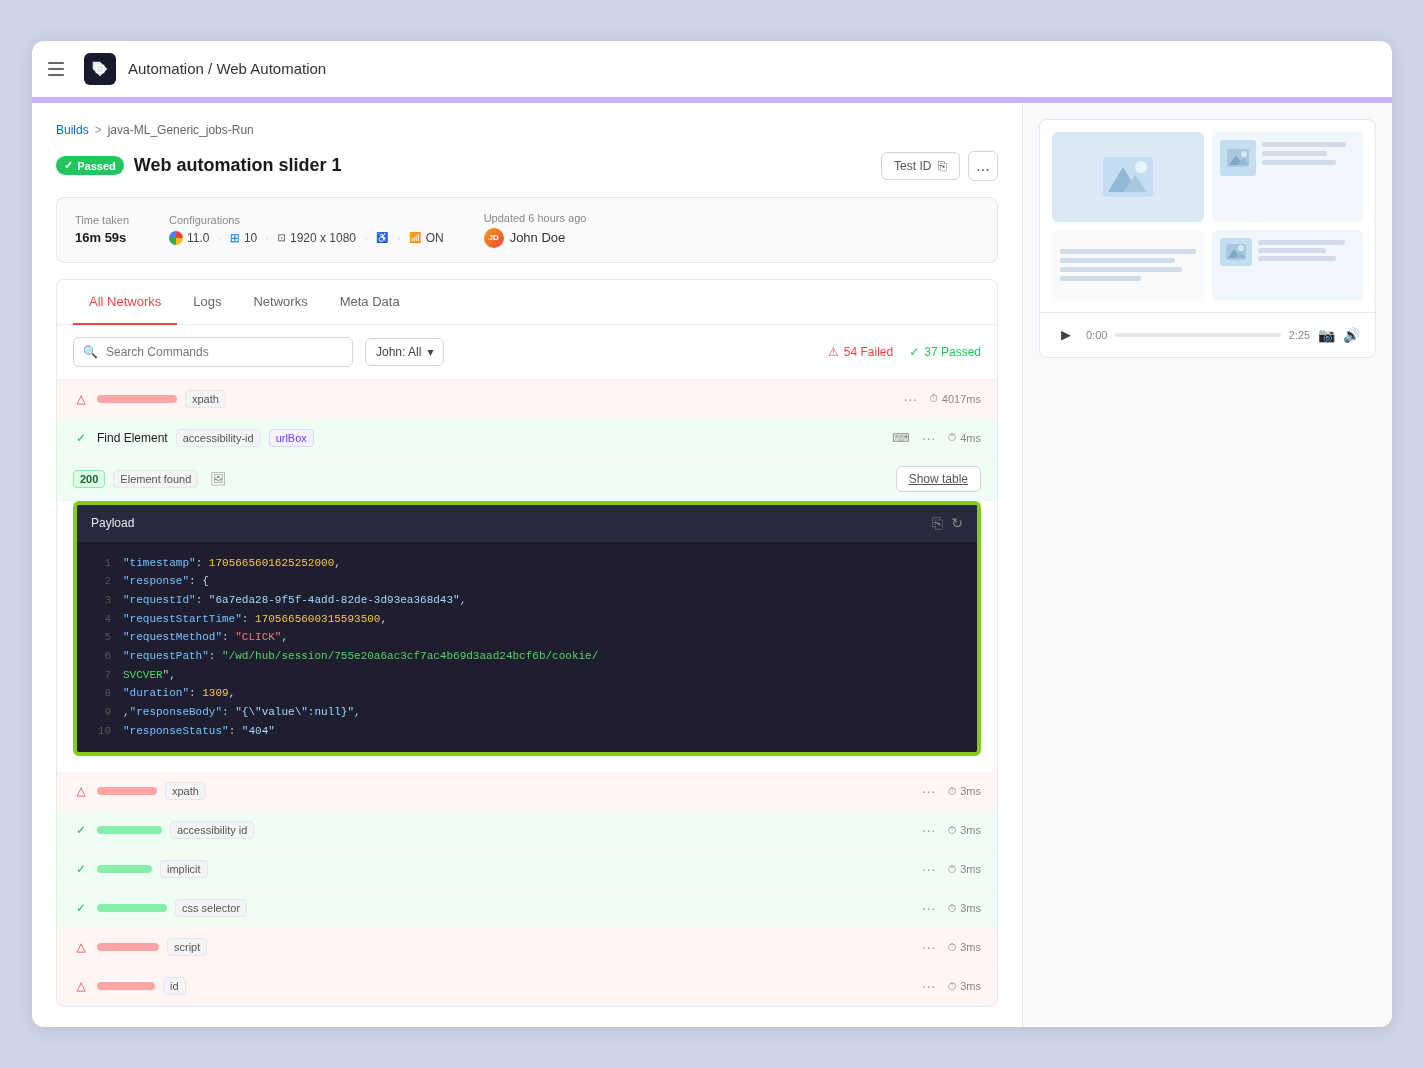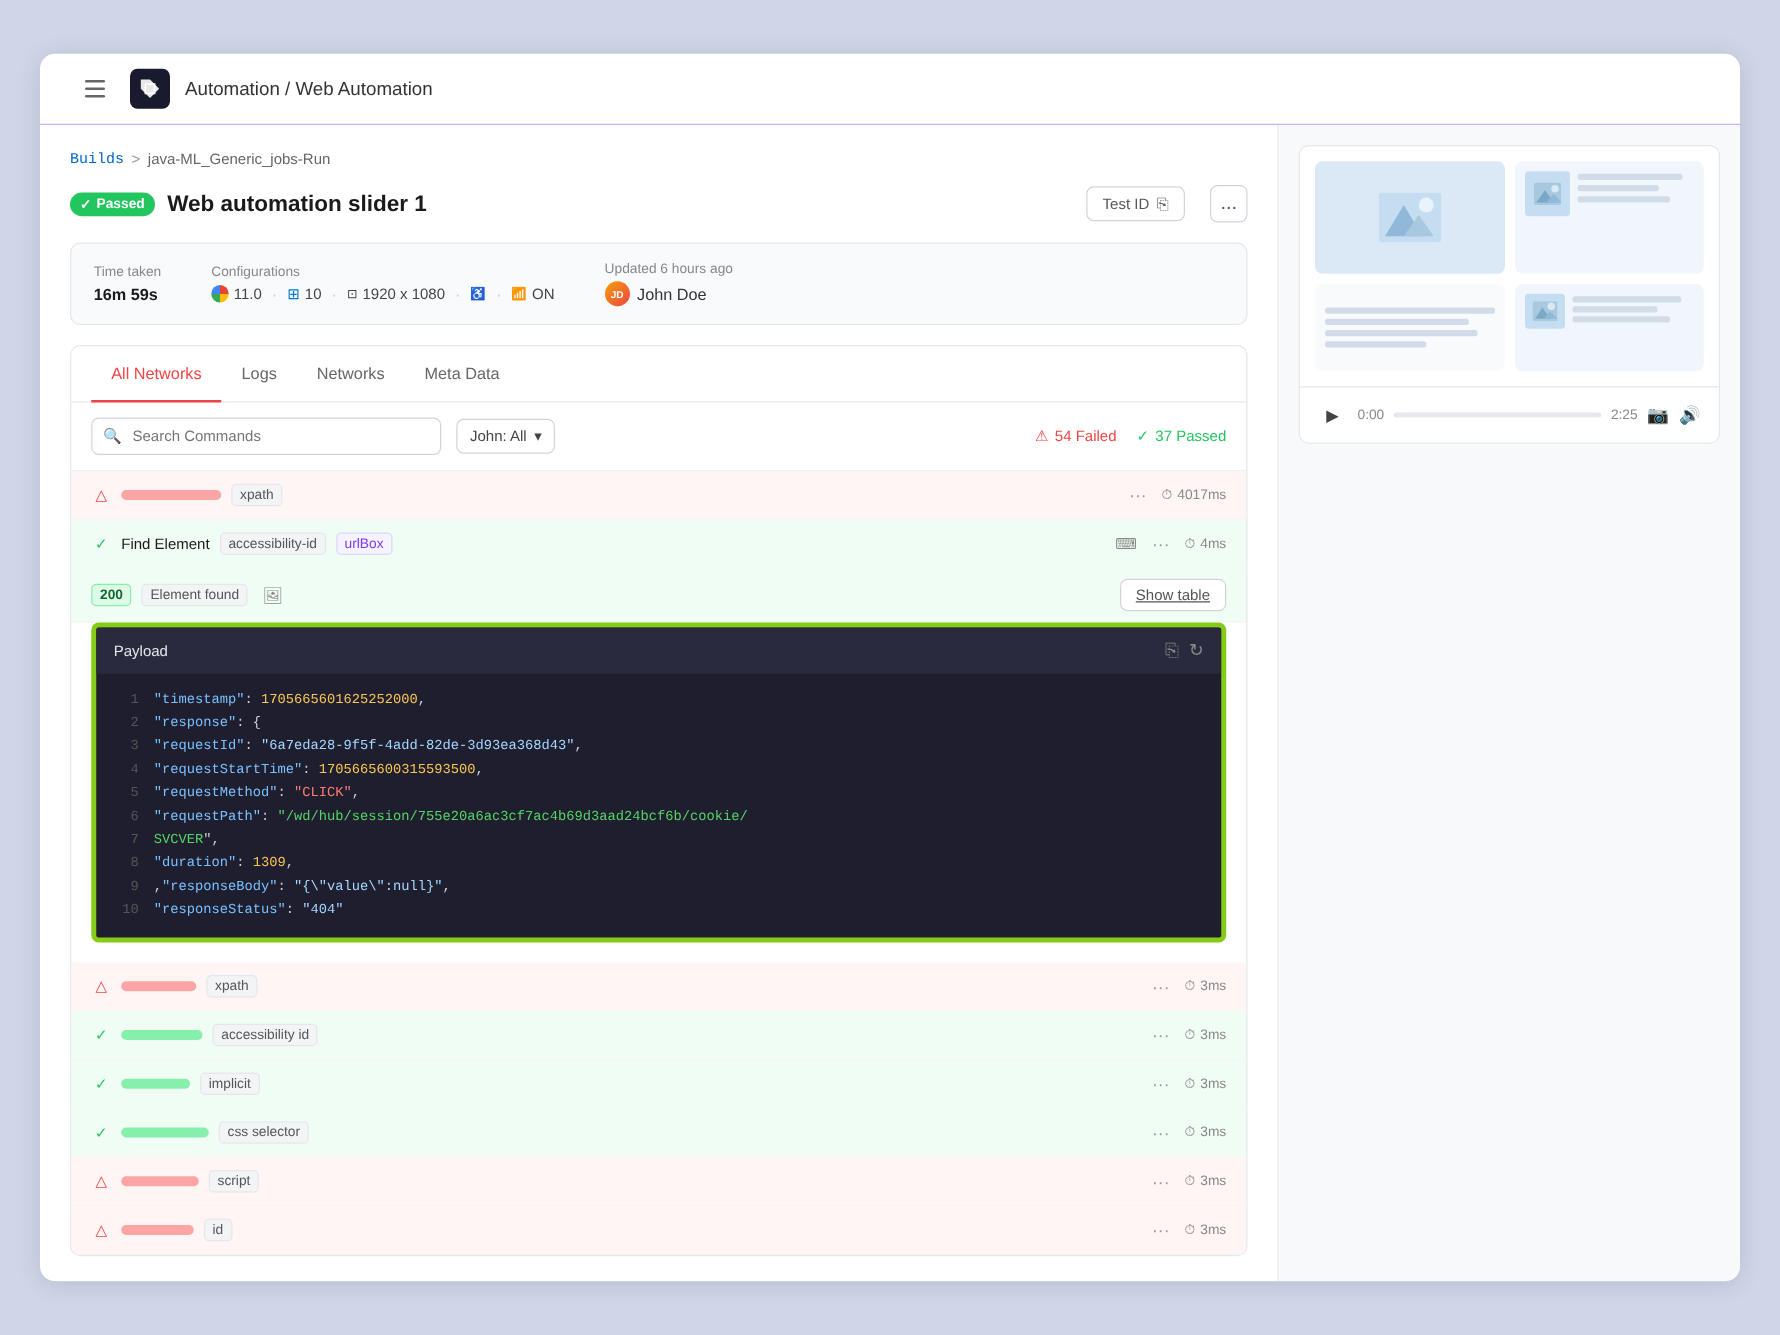--- a/index.html
+++ b/index.html
@@ -18,22 +18,22 @@
       background: #fff;
       border-radius: 12px;
       box-shadow: 0 2px 20px rgba(0,0,0,0.12);
       overflow: hidden;
       position: relative;
     }
     
     .top-nav {
       display: flex;
       align-items: center;
-      padding: 12px 32px;
-      border-bottom: 1px solid #c4b5fd;
+      padding: 12px 12px;
+      border-bottom: 6px solid #c4b5fd;
       gap: 12px;
     }
     .hamburger-icon {
       width: 28px; height: 28px;
       display: flex; flex-direction: column; justify-content: center; gap: 4px;
       cursor: pointer; padding: 4px;
     }
     .hamburger-icon span {
       display: block; width: 16px; height: 2px; background: #666; border-radius: 1px;
     }
@@ -65,21 +65,21 @@
 
     
     .breadcrumb {
       display: flex;
       align-items: center;
       gap: 6px;
       font-size: 12px;
       color: #666;
       margin-bottom: 14px;
     }
-    .breadcrumb a { color: #0066cc; text-decoration: none; font-family: Liberation Mono, monospace; }
+    .breadcrumb a { color: #0066cc; text-decoration: none; }
     .breadcrumb-sep { color: #999; }
 
     
     .test-header {
       display: flex;
       align-items: center;
       justify-content: space-between;
       margin-bottom: 16px;
     }
     .test-header-left {
@@ -99,21 +99,21 @@
       gap: 4px;
     }
     .test-title {
       font-size: 18px;
       font-weight: 600;
       color: #1a1a1a;
     }
     .test-header-right {
       display: flex;
       align-items: center;
-      gap: 20px;
+      gap: 8px;
       padding-left: 12px;
     }
     .test-id-btn {
       border: 1px solid #d1d5db;
       background: #fff;
       padding: 6px 12px;
       border-radius: 6px;
       font-size: 12px;
       color: #555;
       cursor: pointer;

